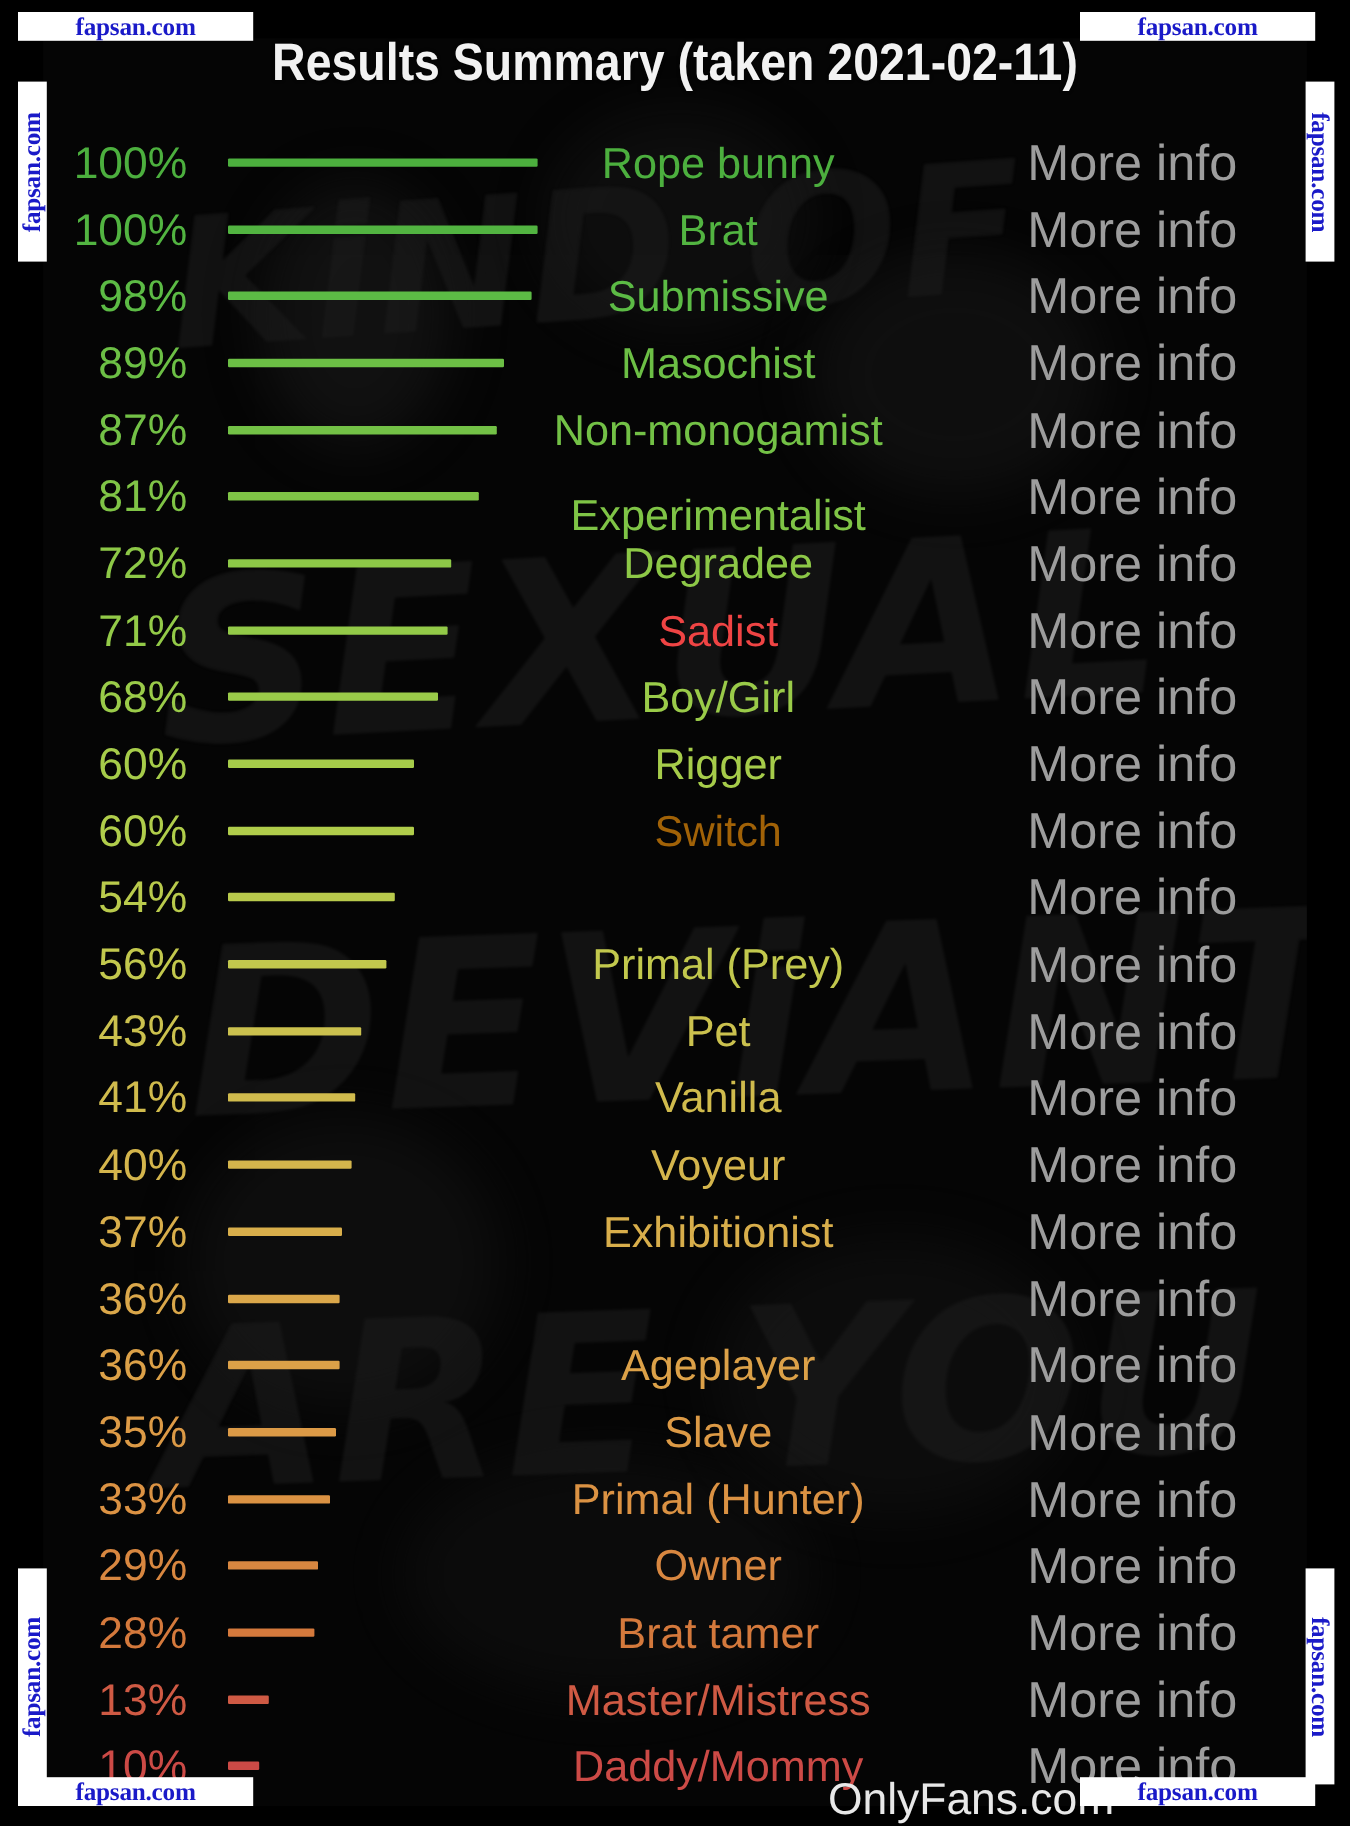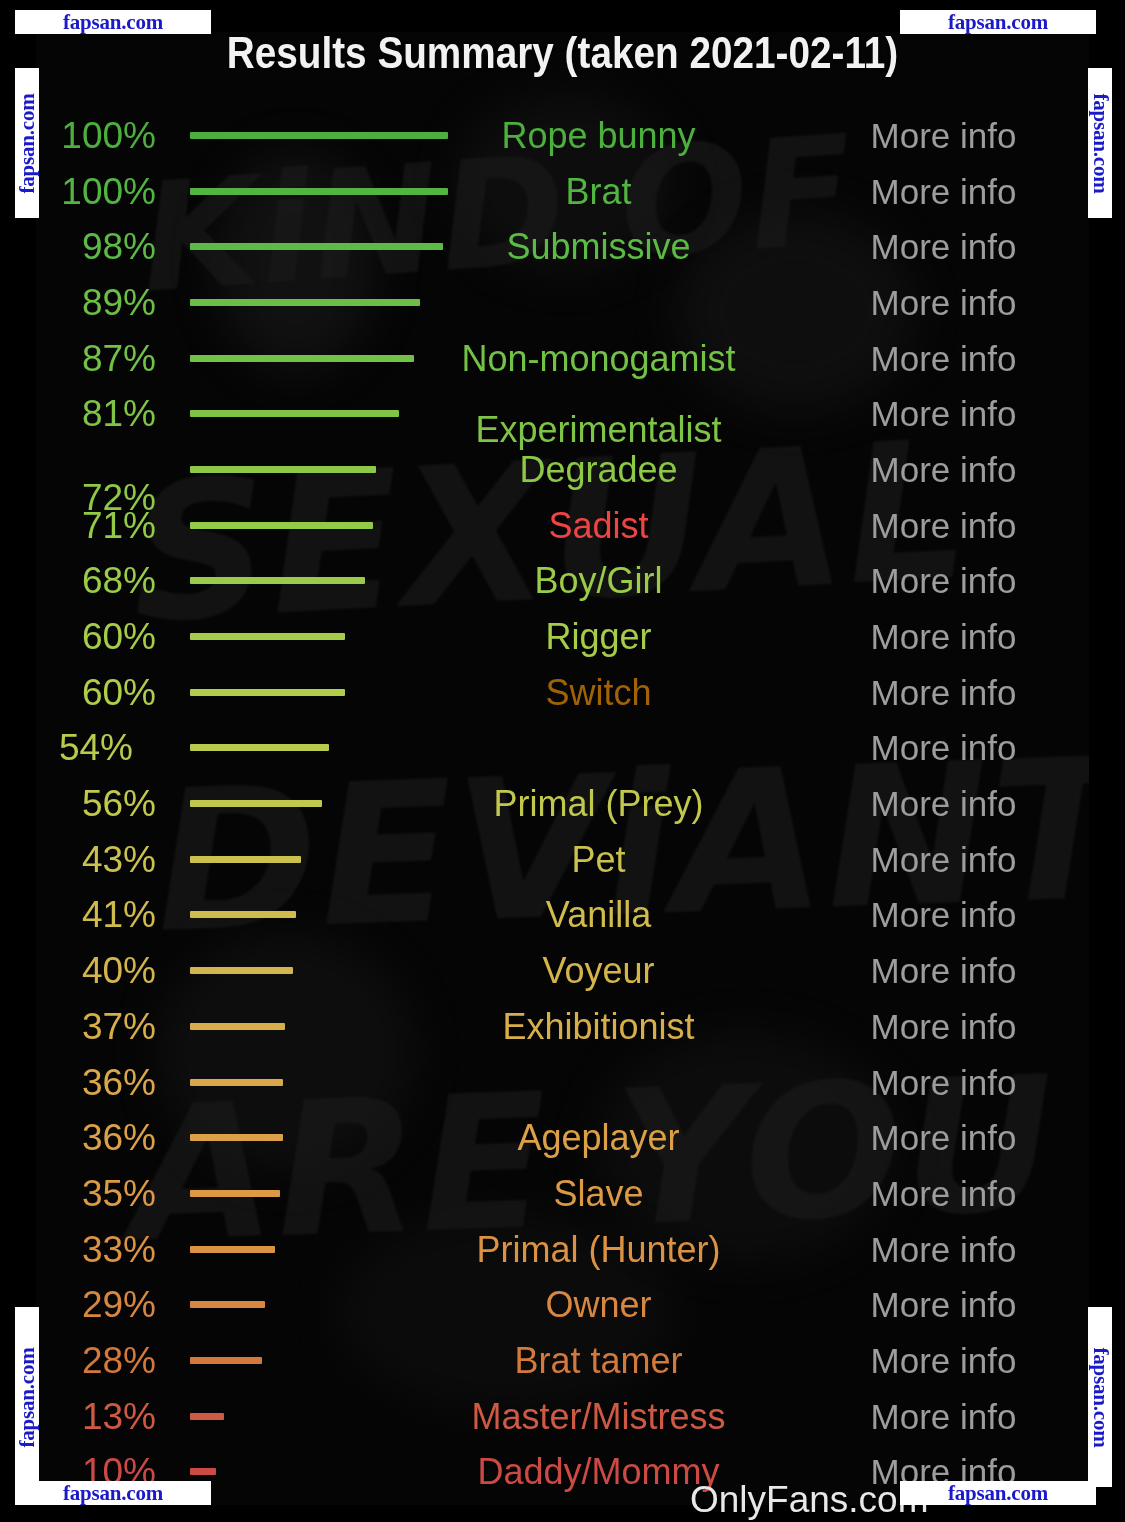--- a/index.html
+++ b/index.html
@@ -78,21 +78,21 @@
   }
   .label{
     position:absolute;left:300px;width:525px;top:50%;transform:translateY(-50%);
     text-align:center;
     font-size:36px;
     white-space:nowrap;
   }
   .more{
     position:absolute;left:760px;width:295px;top:50%;transform:translateY(-50%);
     text-align:center;
-    font-size:35px;
+    font-size:42px;
     color:#9d9d9d;
     white-space:nowrap;
   }
 
   
   .wm{
     position:absolute;
     background:#fff;
     color:#1a1ac8;
     font-family:"Liberation Serif","DejaVu Serif",serif;
@@ -166,40 +166,41 @@
             <div class="bar" style="width: 252.84px; background: rgb(92, 187, 69);"></div>
           </div>
           <div class="label" style="color: rgb(92, 187, 69);">Submissive</div>
           <a class="more" href="#" style="text-decoration: none; color: rgb(157, 157, 157);">More info</a>
         </div>
         <div class="row">
           <div class="pct" style="color: rgb(108, 191, 69);">89%</div>
           <div class="barwrap">
             <div class="bar" style="width: 229.62px; background: rgb(108, 191, 69);"></div>
           </div>
+          <div class="label" style="color: rgb(108, 191, 69);">Masochist</div>
           <a class="more" href="#" style="text-decoration: none; color: rgb(157, 157, 157);">More info</a>
         </div>
         <div class="row">
           <div class="pct" style="color: rgb(115, 193, 70);">87%</div>
           <div class="barwrap">
             <div class="bar" style="width: 224.46px; background: rgb(115, 193, 70);"></div>
           </div>
           <div class="label" style="color: rgb(115, 193, 70);">Non-monogamist</div>
           <a class="more" href="#" style="text-decoration: none; color: rgb(157, 157, 157);">More info</a>
         </div>
         <div class="row">
           <div class="pct" style="color: rgb(127, 196, 70);">81%</div>
           <div class="barwrap">
             <div class="bar" style="width: 208.98px; background: rgb(127, 196, 70);"></div>
           </div>
           <div class="label" style="color: rgb(127, 196, 70); margin-top: 16px;">Experimentalist</div>
           <a class="more" href="#" style="text-decoration: none; color: rgb(157, 157, 157);">More info</a>
         </div>
         <div class="row">
-          <div class="pct" style="color: rgb(141, 200, 71); margin-top: 28px;">72%</div>
+          <div class="pct" style="color: rgb(141, 200, 71);">72%</div>
           <div class="barwrap">
             <div class="bar" style="width: 185.76px; background: rgb(141, 200, 71);"></div>
           </div>
           <div class="label" style="color: rgb(141, 200, 71);">Degradee</div>
           <a class="more" href="#" style="text-decoration: none; color: rgb(157, 157, 157);">More info</a>
         </div>
         <div class="row">
           <div class="pct" style="color: rgb(147, 202, 72);">71%</div>
           <div class="barwrap">
             <div class="bar" style="width: 183.18px; background: rgb(147, 202, 72);"></div>
@@ -225,21 +226,21 @@
         </div>
         <div class="row">
           <div class="pct" style="color: rgb(176, 205, 75);">60%</div>
           <div class="barwrap">
             <div class="bar" style="width: 154.8px; background: rgb(176, 205, 75);"></div>
           </div>
           <div class="label" style="color: #a16207;">Switch</div>
           <a class="more" href="#" style="text-decoration: none; color: rgb(157, 157, 157);">More info</a>
         </div>
         <div class="row">
-          <div class="pct" style="color: rgb(185, 202, 76); text-align: center;">54%</div>
+          <div class="pct" style="color: rgb(185, 202, 76);">54%</div>
           <div class="barwrap">
             <div class="bar" style="width: 139.32px; background: rgb(185, 202, 76);"></div>
           </div>
           <a class="more" href="#" style="text-decoration: none; color: rgb(157, 157, 157);">More info</a>
         </div>
         <div class="row">
           <div class="pct" style="color: rgb(194, 200, 77);">56%</div>
           <div class="barwrap">
             <div class="bar" style="width: 131.58px; background: rgb(194, 200, 77);"></div>
           </div>

